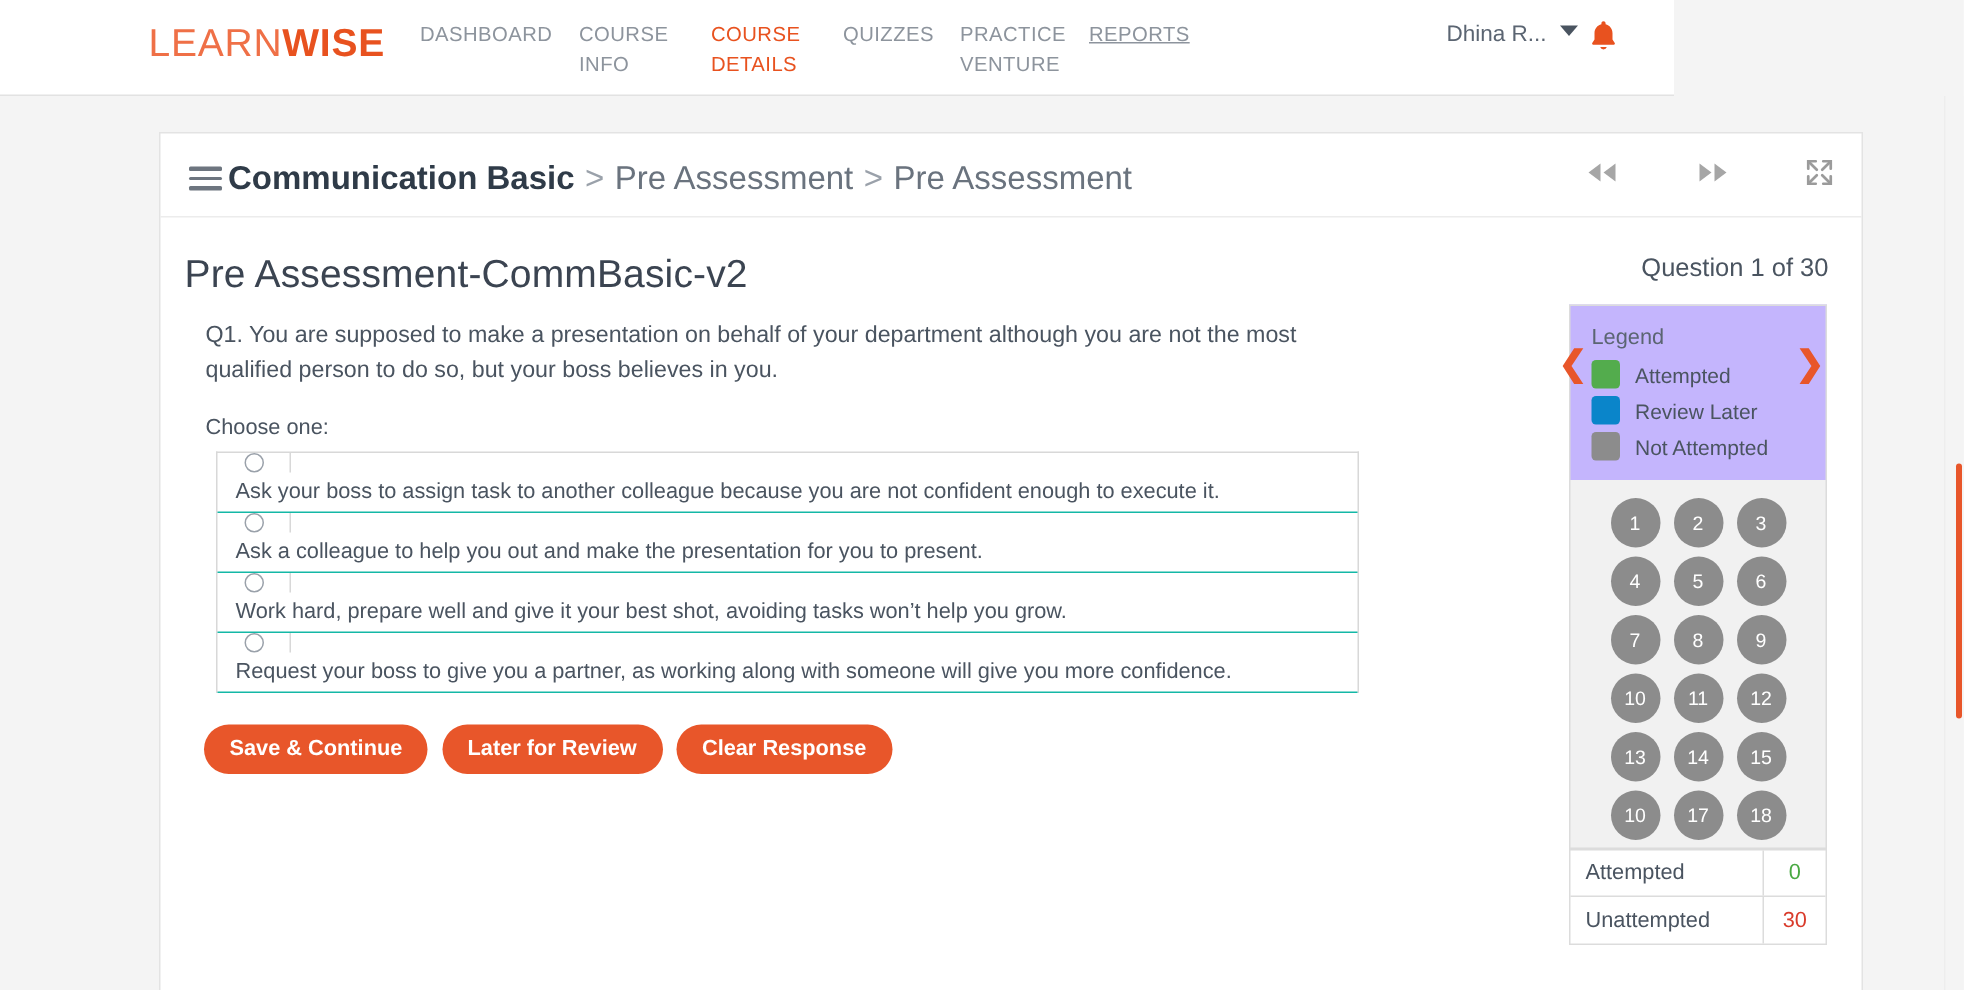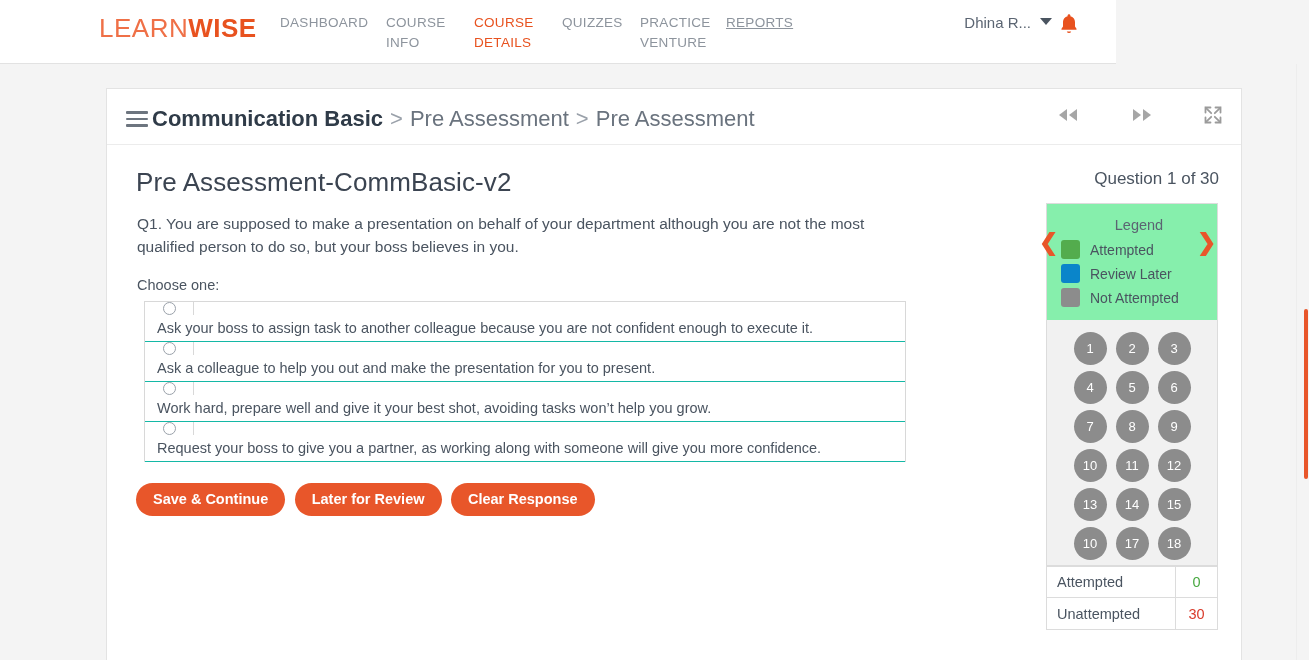--- a/index.html
+++ b/index.html
@@ -92,21 +92,21 @@
   .crumb-sep { color: #9aa1aa; margin: 0 7px; }
 
   .navicons { position: absolute; right: 17px; top: 15px; }
   .navicon {
     display: inline-block; vertical-align: middle;
     margin-left: 43px; cursor: pointer;
   }
 
   
   .qtitle {
-    position: absolute; left: 29px; top: 78px;
+    position: absolute; left: 16px; top: 78px;
     font-size: 26px; color: #3b4451; font-weight: 400;
     letter-spacing: 0.1px;
   }
   .qcount {
     position: absolute; right: 22px; top: 80px;
     font-size: 17px; color: #4a5460; margin-left: 41px;
   }
   .qtext {
     position: absolute; left: 30px; top: 123px;
     width: 748px;
@@ -162,24 +162,23 @@
     border-radius: 18px;
     margin-right: 5px;
     cursor: pointer;
     font-family: "Liberation Sans", sans-serif;
   }
 
   
   .legendbox {
     position: absolute; left: 939px; top: 114px;
     width: 172px;
-    background: #86efac;
+    background: #c4b5fd;
     border: 1px solid #dcdcdc;
     padding: 13px 0 8px 14px;
-    text-align: center;
   }
   .legend-title { font-size: 14.5px; color: #5b6572; margin-bottom: 7px; }
   .legend-item {
     display: flex; align-items: center;
     margin-bottom: 5px;
     font-size: 14px; color: #4a5460;
   }
   .swatch {
     width: 19px; height: 19px;
     border-radius: 3px;

